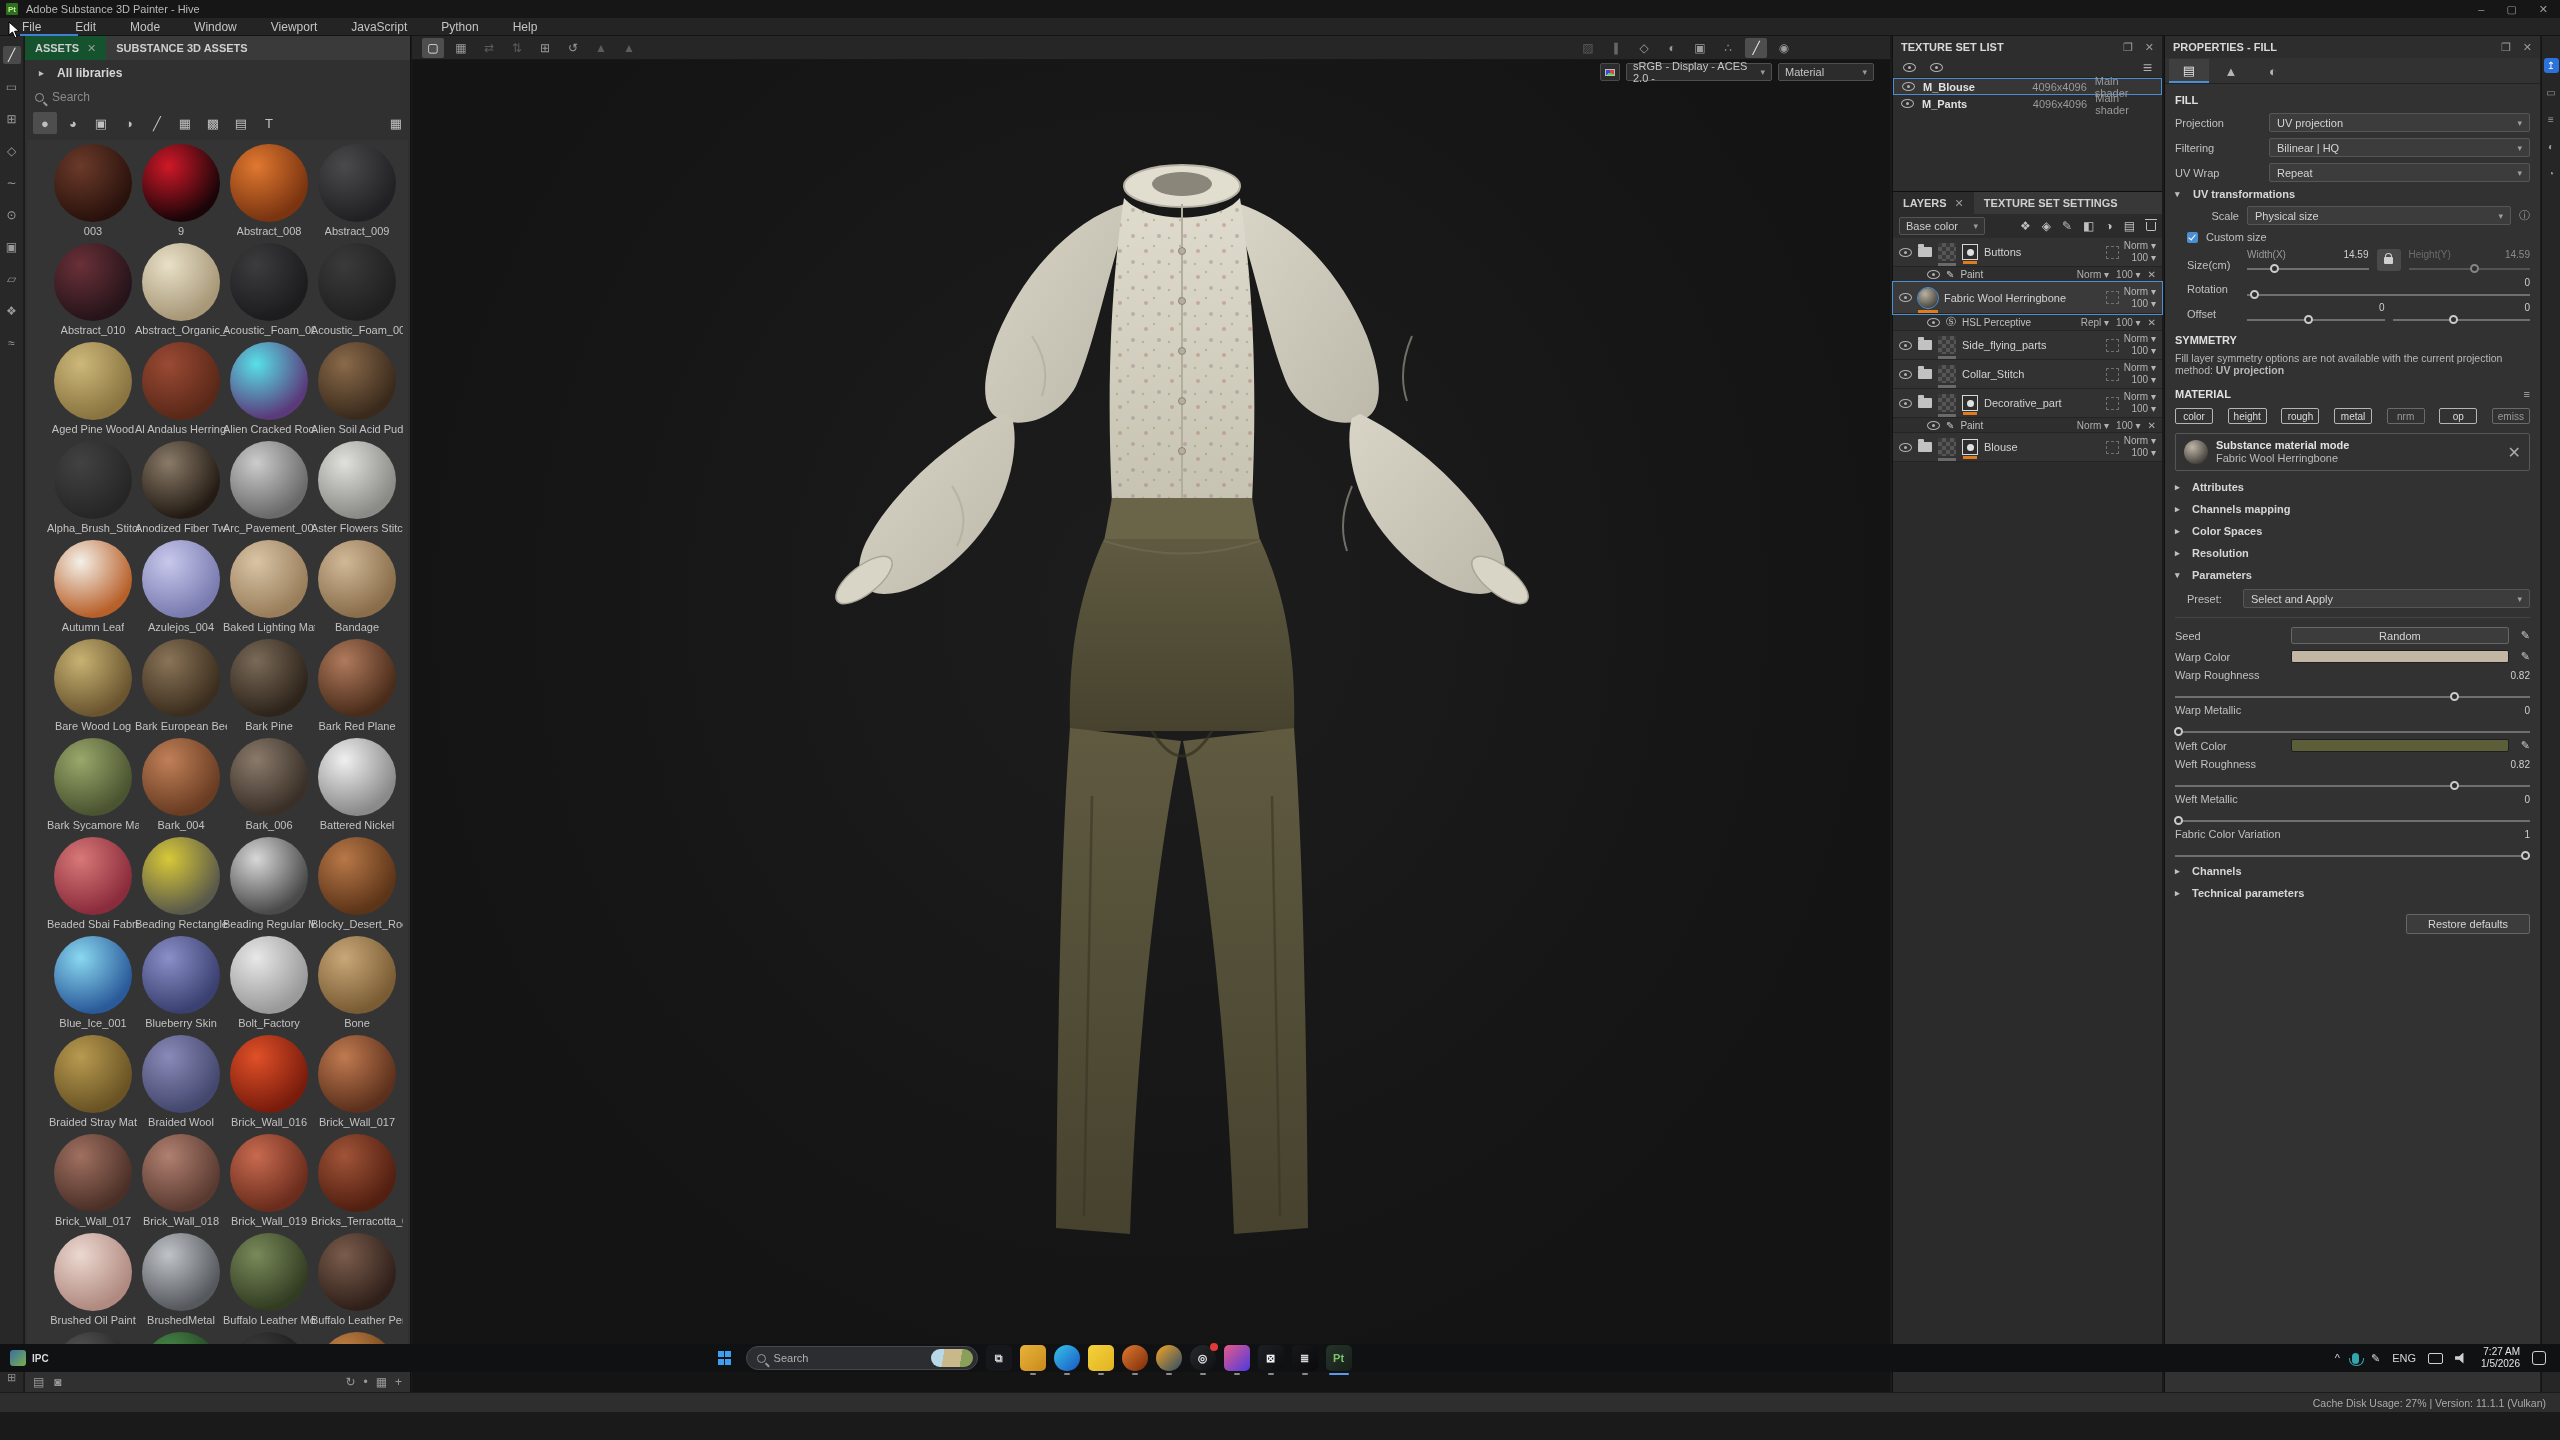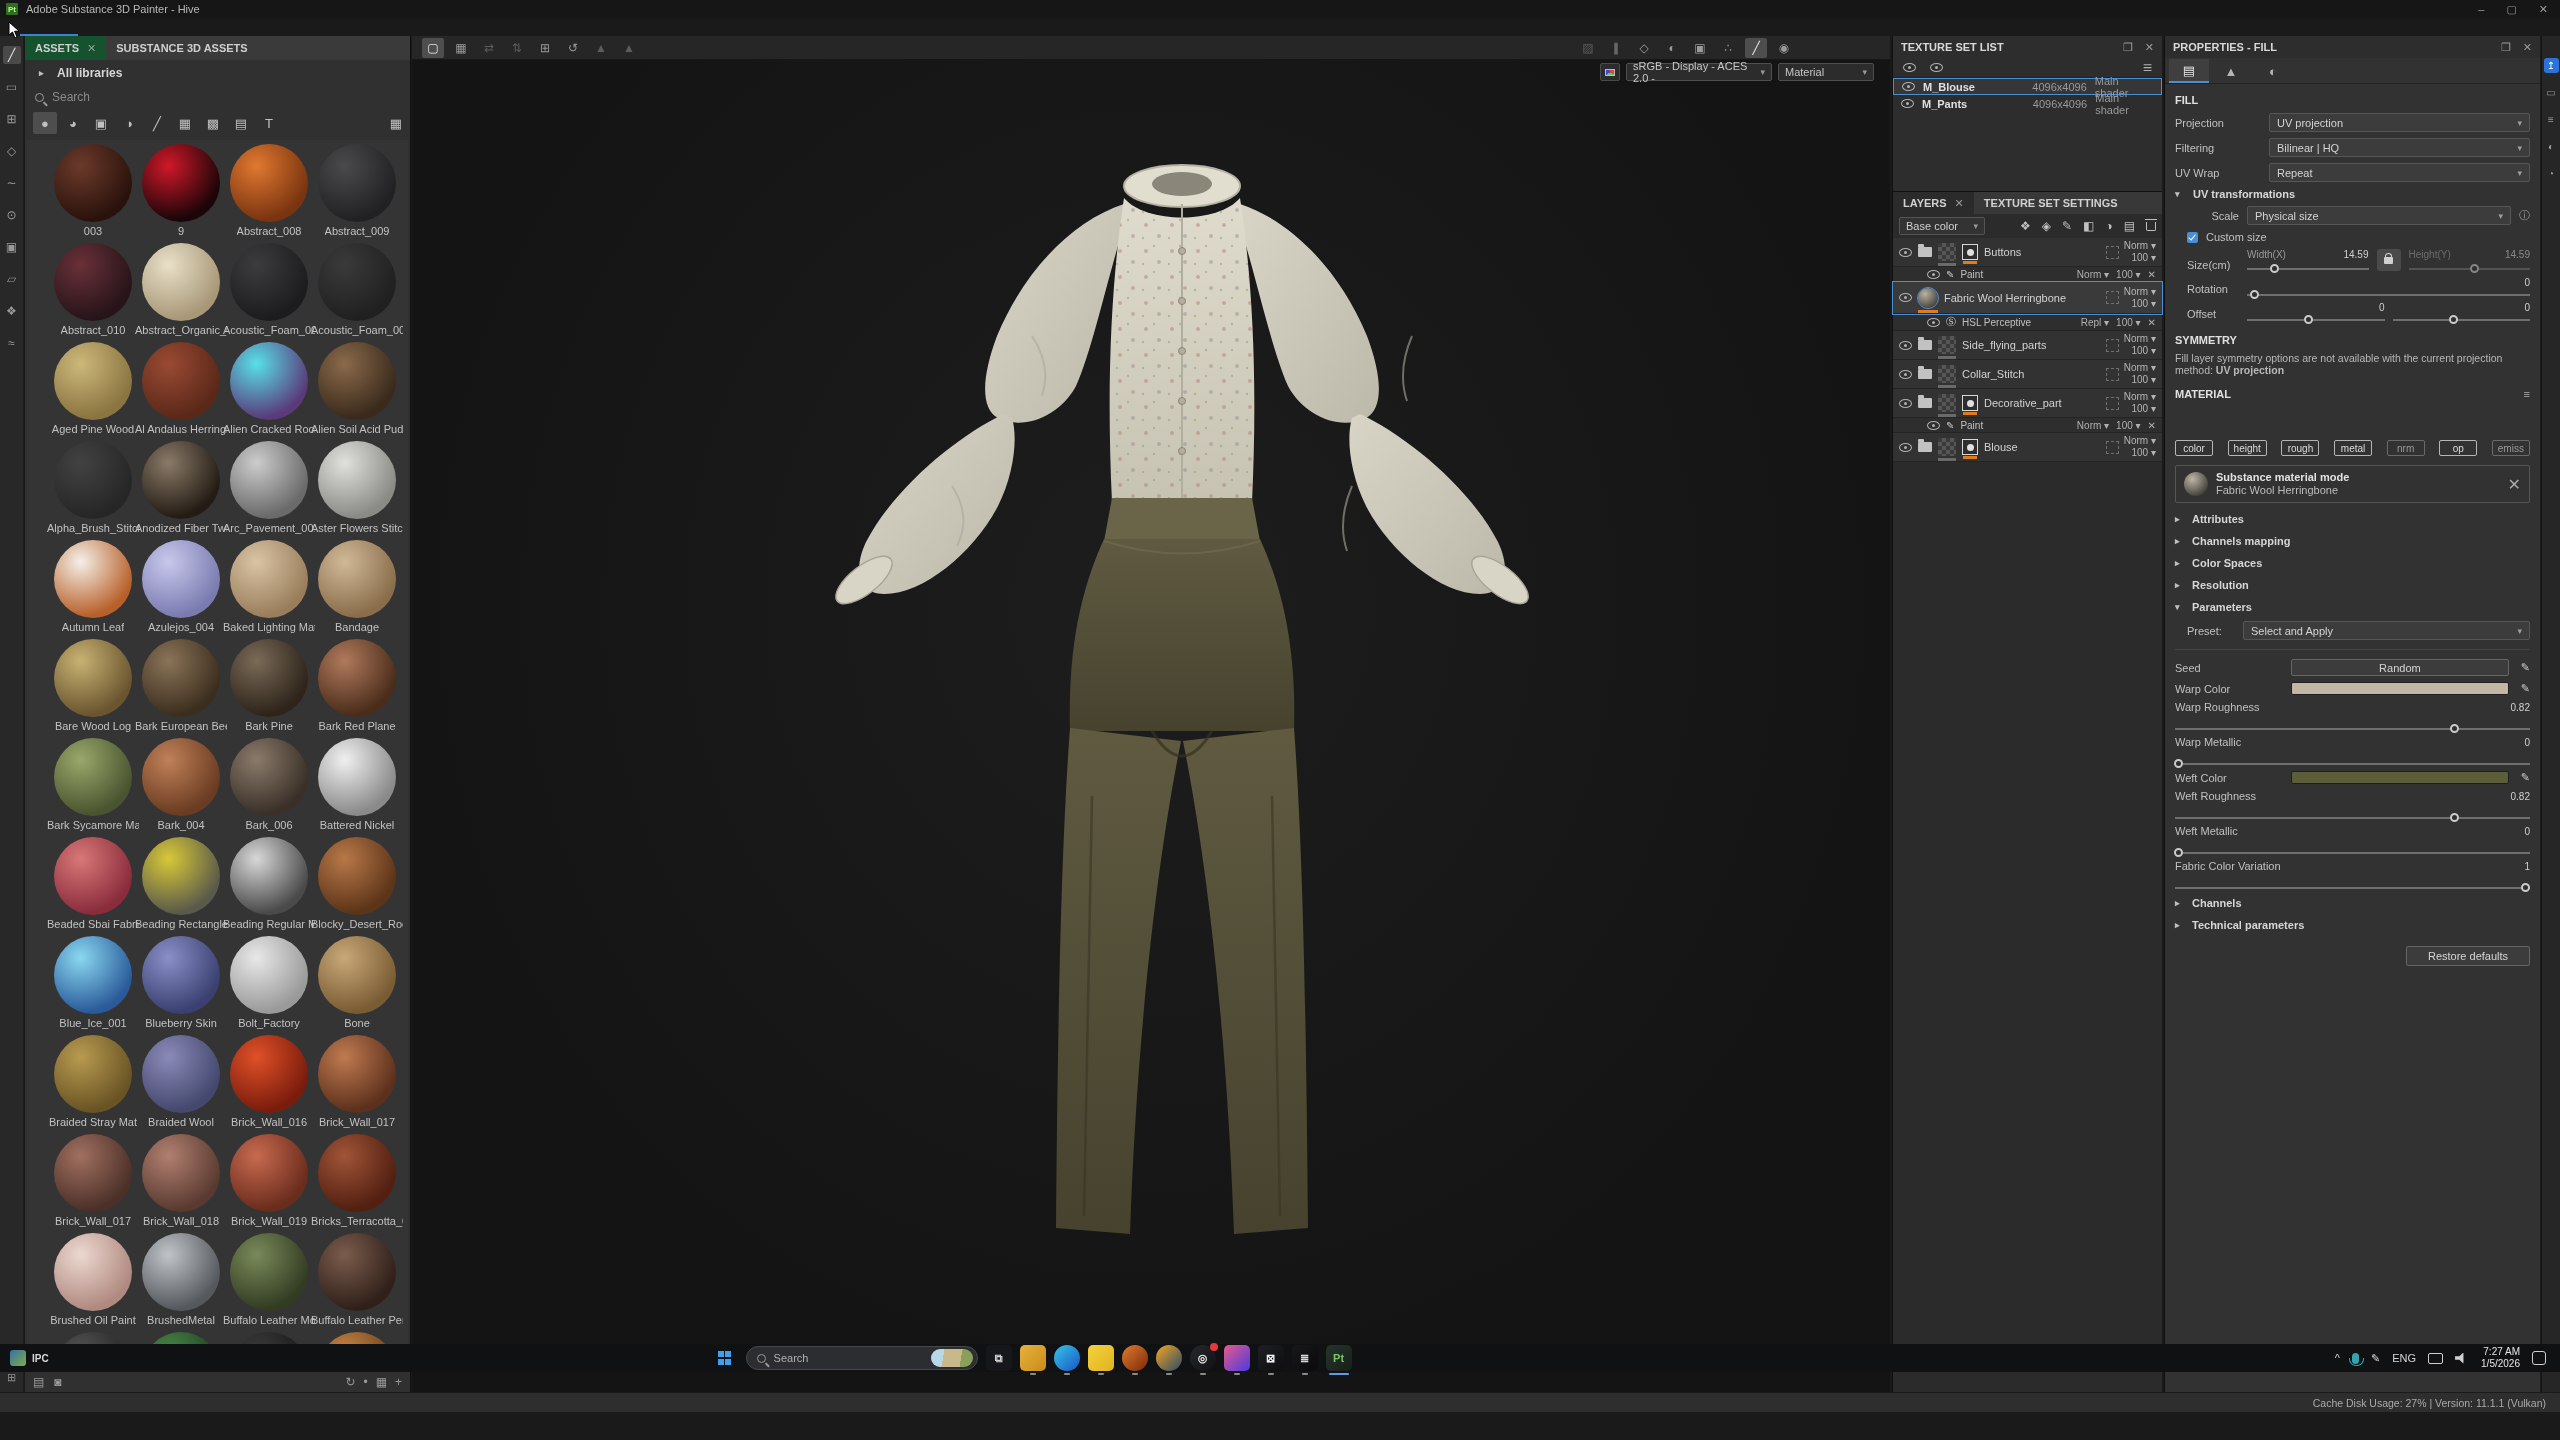--- a/index.html
+++ b/index.html
@@ -108,21 +108,21 @@
   .chk::after{content:"";position:absolute;left:3px;top:1px;width:3px;height:6px;border:solid #fff;border-width:0 1.5px 1.5px 0;transform:rotate(40deg);}
   .track{height:2px;background:#6f6f6f;position:relative;flex:1;}
   .thumb{position:absolute;top:-4.5px;width:9px;height:9px;border:2px solid #cacaca;border-radius:50%;background:#2e2e2e;margin-left:-5px;}
   .sl-label{font-size:10px;color:#9a9a9a;}
   .sl-val{font-size:10px;color:#d0d0d0;margin-left:auto;}
   .lockbtn{width:24px;height:22px;background:#4a4a4a;border-radius:3px;display:flex;align-items:center;justify-content:center;flex:none;}
   .lock{width:9px;height:7px;background:#d0d0d0;border-radius:1px;position:relative;}
   .lock::before{content:"";position:absolute;top:-4px;left:1px;width:5px;height:4px;border:1.5px solid #d0d0d0;border-bottom:none;border-radius:4px 4px 0 0;}
   .note{font-size:10.5px;color:#b8b8b8;padding:2px 10px;}
   .chips{display:flex;justify-content:space-between;padding:4px 10px;}
-  .chip{min-width:38px;height:16px;border:1px solid #b5b5b5;border-radius:2px;color:#dcdcdc;font-size:10px;display:flex;align-items:center;justify-content:center;padding:0 5px;margin-top:32px;}
+  .chip{min-width:38px;height:16px;border:1px solid #b5b5b5;border-radius:2px;color:#dcdcdc;font-size:10px;display:flex;align-items:center;justify-content:center;padding:0 5px;}
   .chip.dim{border-color:#6a6a6a;color:#9a9a9a;}
   #matmode{margin:5px 10px;border:1px solid #565656;border-radius:2px;height:38px;display:flex;align-items:center;gap:8px;padding:0 8px;}
   #matmode .sph{width:24px;height:24px;border-radius:50%;background:radial-gradient(circle at 35% 30%,#bdb6a8,#45413a 75%);flex:none;}
   #matmode .t1{font-size:11px;font-weight:bold;color:#e2e2e2;line-height:13px;}
   #matmode .t2{font-size:11px;color:#bcbcbc;line-height:13px;}
   #matmode .x{margin-left:auto;color:#aaa;}
   .crow{display:flex;align-items:center;gap:7px;padding:5px 10px;font-size:11px;font-weight:bold;color:#d6d6d6;}
   .swatch{flex:1;height:13px;border-radius:2px;border:1px solid #1f1f1f;}
   .pencil{color:#c8c8c8;font-size:11px;margin-left:4px;}
   .btn{background:#3c3c3c;border:1px solid #666;border-radius:2px;color:#d6d6d6;font-size:11px;display:flex;align-items:center;justify-content:center;}
@@ -166,20 +166,39 @@
   <div class="abs" id="titlebar">
     <div id="appbadge">Pt</div>
     <span>Adobe Substance 3D Painter - Hive</span>
     <div id="winctl">
       <span>–</span>
       <span>▢</span>
       <span>✕</span>
     </div>
   </div>
 
+  <div class="abs" id="menubar">
+
+      <span class="menu-item">File</span>
+
+      <span class="menu-item">Edit</span>
+
+      <span class="menu-item">Mode</span>
+
+      <span class="menu-item">Window</span>
+
+      <span class="menu-item">Viewport</span>
+
+      <span class="menu-item">JavaScript</span>
+
+      <span class="menu-item">Python</span>
+
+      <span class="menu-item">Help</span>
+
+  </div>
   <div class="abs" id="menu-underline"></div>
   <svg class="abs" id="cursor" width="14" height="18">
     <polygon points="1,0 1,13 4.5,10 7,16 9,15 6.6,9.3 11,9" fill="#fff" stroke="#000" stroke-width="1"></polygon>
   </svg>
 
   <div class="abs" id="toolstrip">
 
       <div class="tool">
         <span>╱</span>
       </div>

